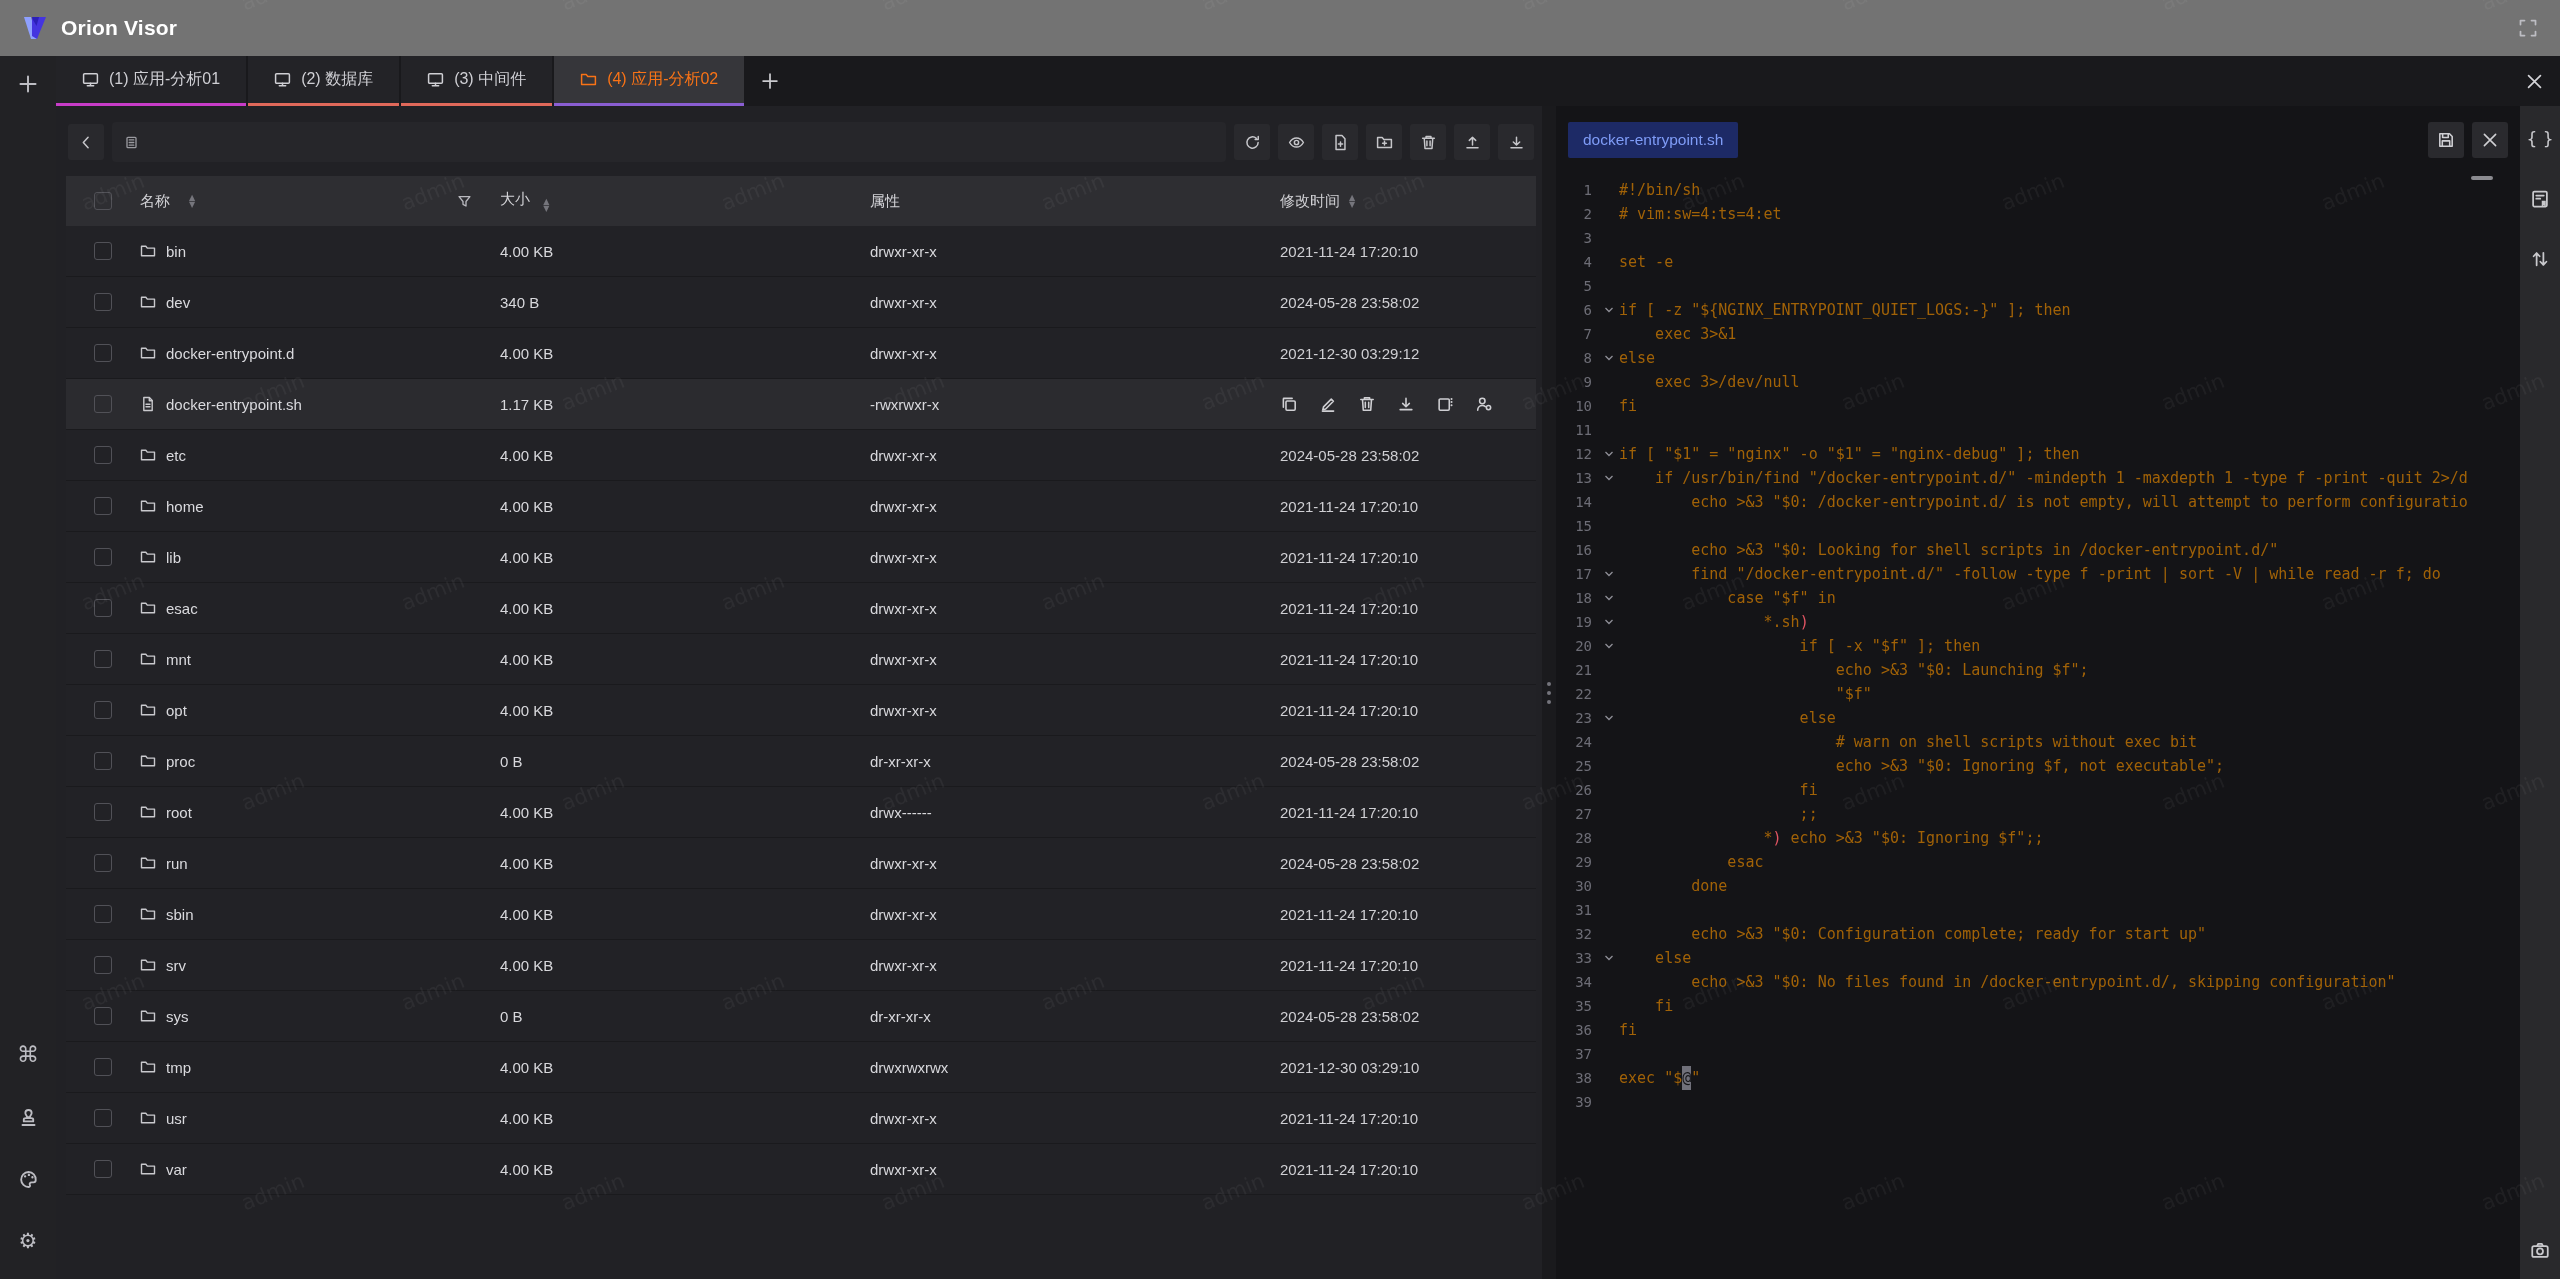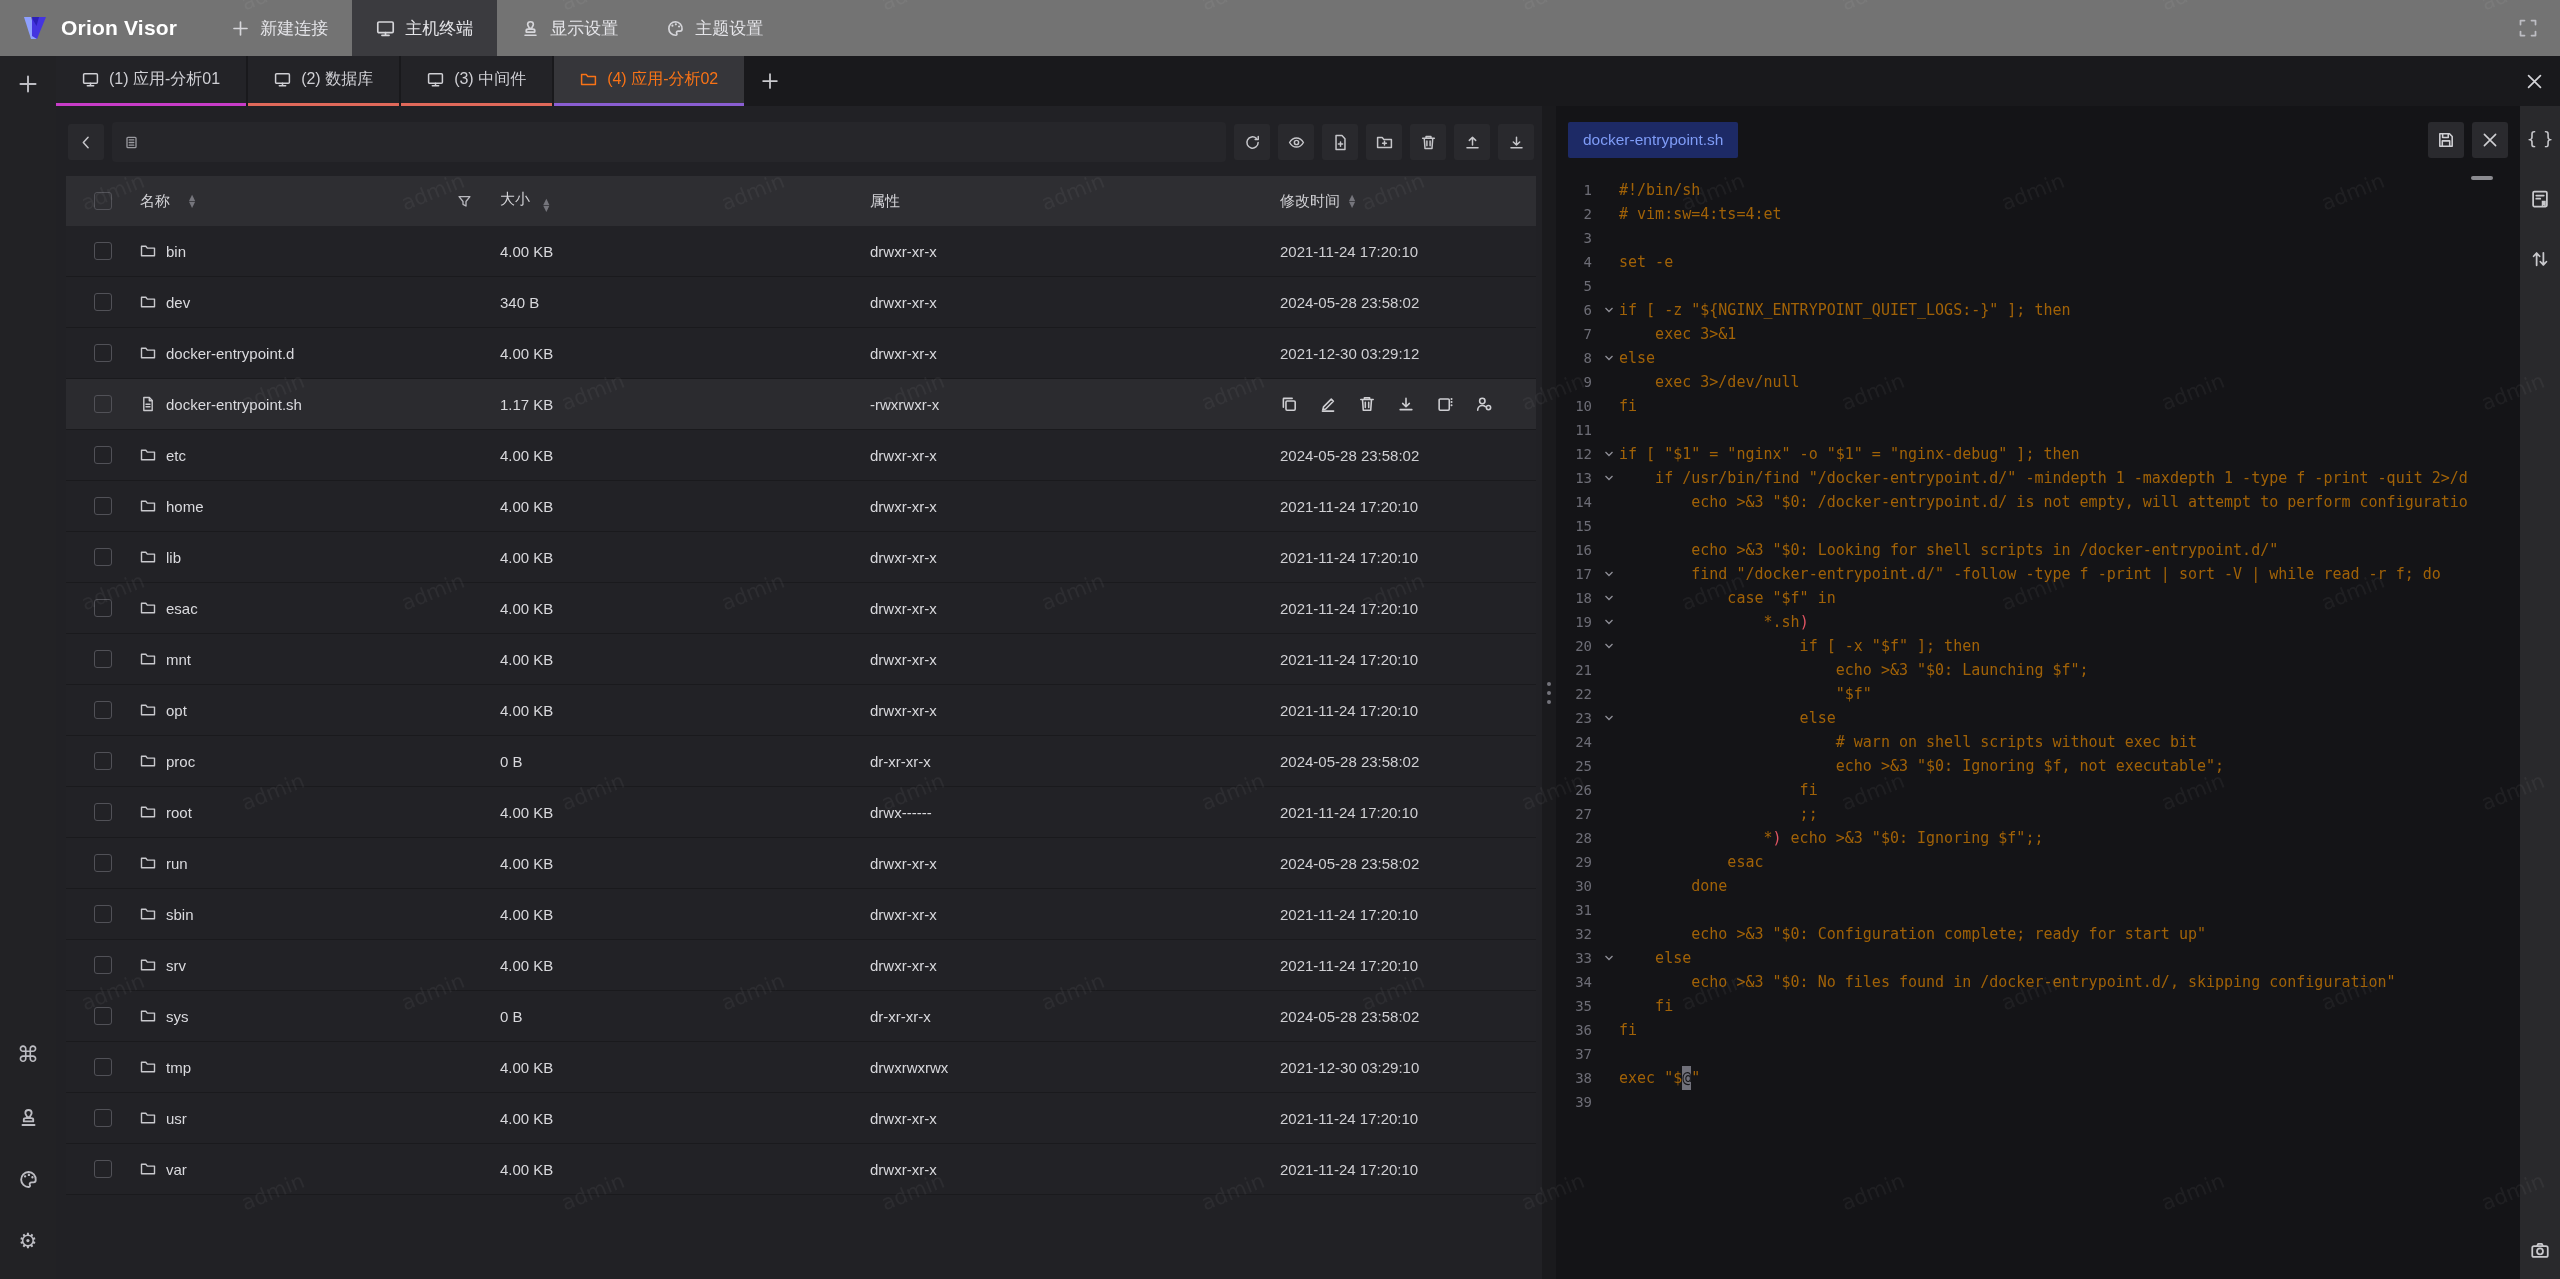--- a/index.html
+++ b/index.html
@@ -204,46 +204,20 @@
 
   <header class="menubar">
     <div class="brand">
       <svg width="30" height="30" viewBox="0 0 30 30">
         <polygon points="4,4 11,4 17,26 11,26" fill="#8ea0ff"></polygon>
         <polygon points="12,4 26,4 17,26 12,23" fill="#4434e0"></polygon>
         <polygon points="12,4 19,4 16.5,13 12.5,6" fill="#2b1fb8"></polygon>
       </svg>
       <span class="brand-name">Orion Visor</span>
     </div>
-    <nav class="menus">
-        <div class="menu-item">
-          <svg class="ic" style="width: 19px; height: 19px;">
-            <use href="#i-plus"></use>
-          </svg>
-          <span>新建连接</span>
-        </div>
-        <div class="menu-item active">
-          <svg class="ic" style="width: 19px; height: 19px;">
-            <use href="#i-monitor"></use>
-          </svg>
-          <span>主机终端</span>
-        </div>
-        <div class="menu-item">
-          <svg class="ic" style="width: 19px; height: 19px;">
-            <use href="#i-stamp"></use>
-          </svg>
-          <span>显示设置</span>
-        </div>
-        <div class="menu-item">
-          <svg class="ic" style="width: 19px; height: 19px;">
-            <use href="#i-palette"></use>
-          </svg>
-          <span>主题设置</span>
-        </div>
-      </nav>
     <div class="mb-right">
       <span class="rail-btn">
           <svg class="ic" style="width:20px;height:20px">
             <use href="#i-fullscreen"></use>
           </svg>
         </span>
     </div>
   </header>
 
   <div class="body-row">

